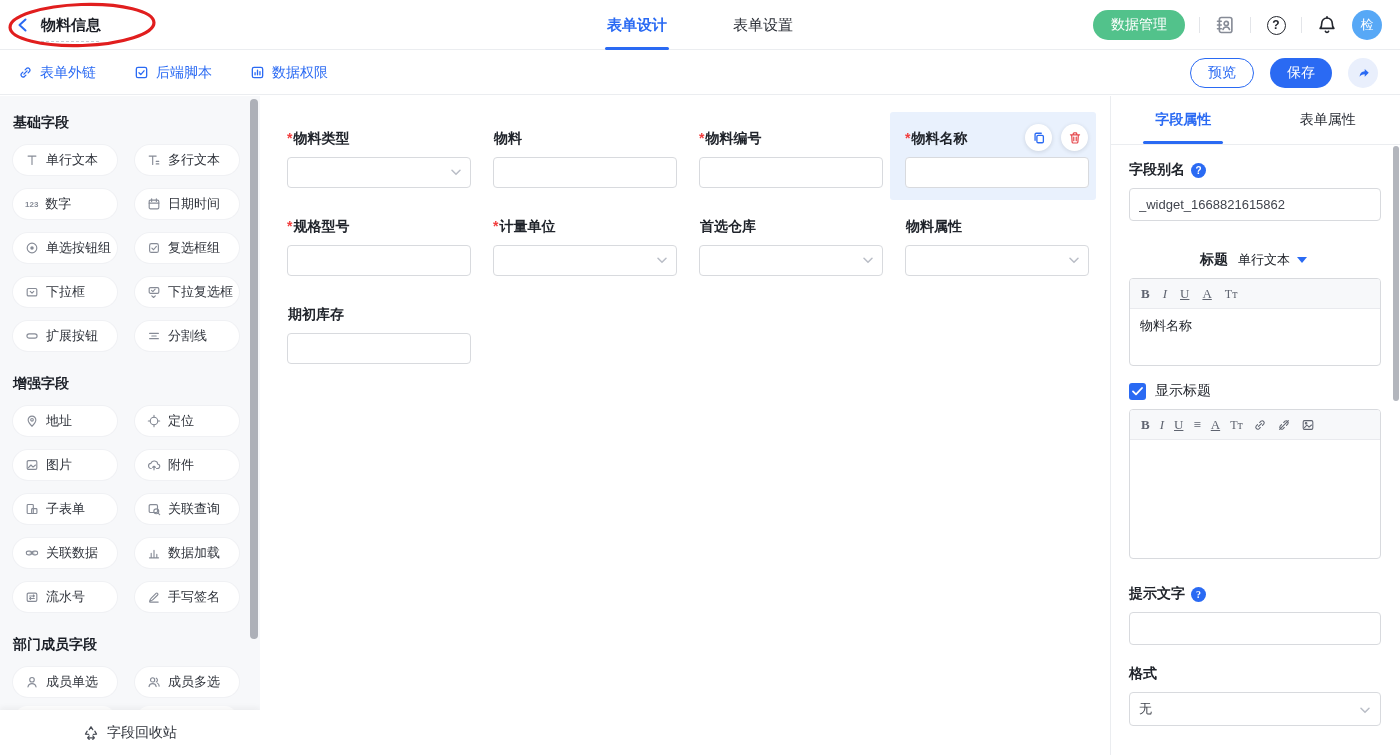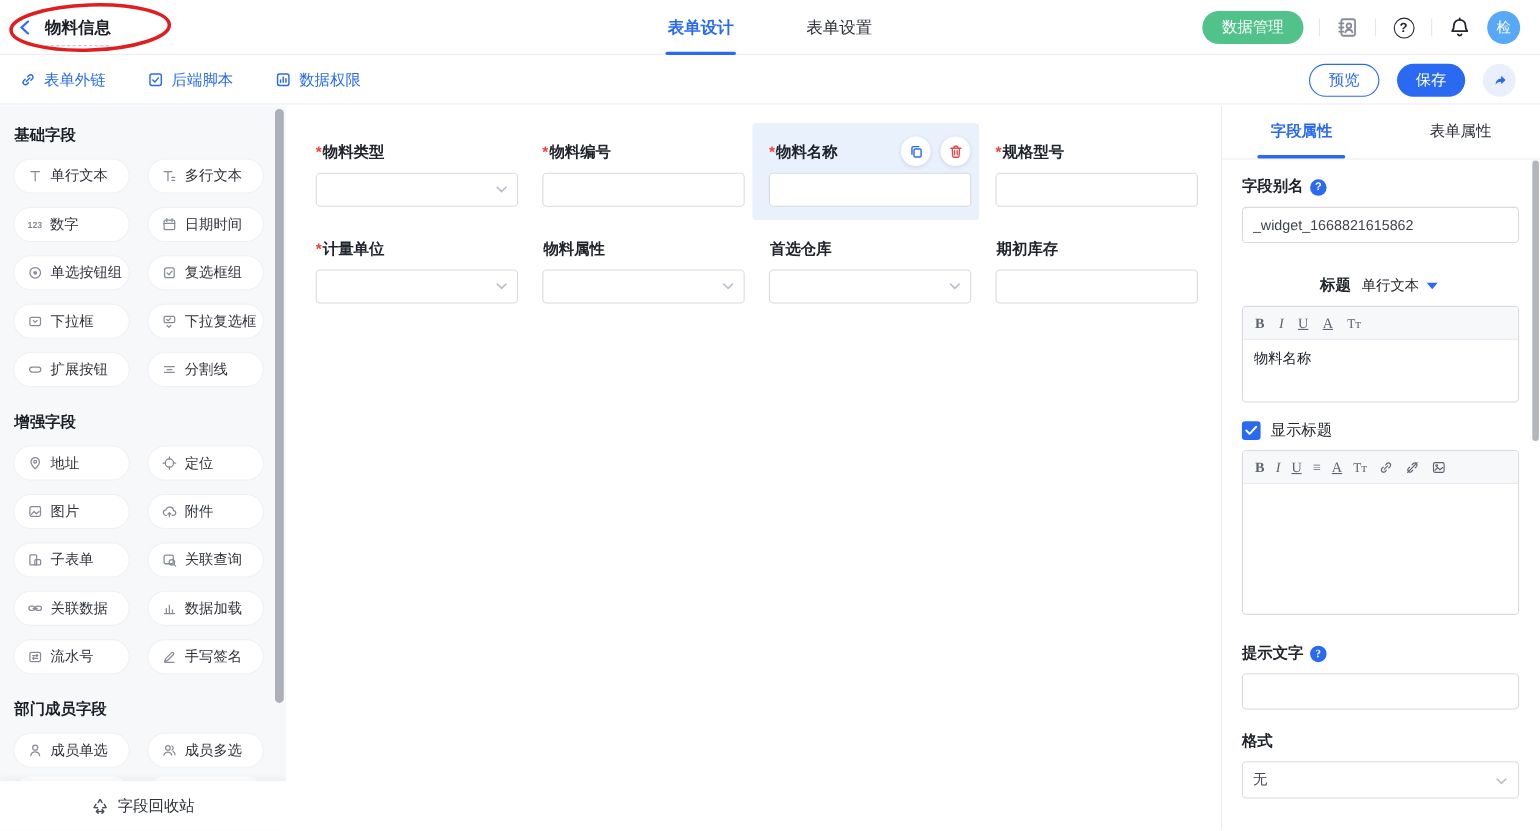--- a/index.html
+++ b/index.html
@@ -367,20 +367,24 @@
       <div class="form-grid">
 
         <div class="field">
           <span class="f-label"><span class="f-mark">*</span><span>物料类型</span></span>
           <div class="f-ctrl"><input class="f-input" readonly="" style="">
             <svg class="chev" width="10" height="7" viewBox="0 0 10 7">
                 <path d="M1 1.2l4 4 4-4" fill="none" stroke="#b9bdc6" stroke-width="1.5" stroke-linecap="round"></path>
               </svg></div>
         </div>
 
+        <div class="field">
+          <span class="f-label"><span class="f-mark"></span><span>物料</span></span>
+          <div class="f-ctrl"><input class="f-input" readonly="" style=""></div>
+        </div>
 
         <div class="field">
           <span class="f-label"><span class="f-mark">*</span><span>物料编号</span></span>
           <div class="f-ctrl"><input class="f-input" readonly="" style=""></div>
         </div>
 
         <div class="field selected">
           <span class="f-label"><span class="f-mark">*</span><span>物料名称</span></span>
           <div class="fld-actions">
             <div class="act-circle">
@@ -405,29 +409,29 @@
 
         <div class="field">
           <span class="f-label"><span class="f-mark">*</span><span>计量单位</span></span>
           <div class="f-ctrl"><input class="f-input" readonly="" style="">
             <svg class="chev" width="10" height="7" viewBox="0 0 10 7">
                 <path d="M1 1.2l4 4 4-4" fill="none" stroke="#b9bdc6" stroke-width="1.5" stroke-linecap="round"></path>
               </svg></div>
         </div>
 
         <div class="field">
-          <span class="f-label"><span class="f-mark"></span><span>物料属性</span></span>
+          <span class="f-label"><span class="f-mark"></span><span>首选仓库</span></span>
           <div class="f-ctrl"><input class="f-input" readonly="" style="">
             <svg class="chev" width="10" height="7" viewBox="0 0 10 7">
                 <path d="M1 1.2l4 4 4-4" fill="none" stroke="#b9bdc6" stroke-width="1.5" stroke-linecap="round"></path>
               </svg></div>
         </div>
 
         <div class="field">
-          <span class="f-label"><span class="f-mark"></span><span>首选仓库</span></span>
+          <span class="f-label"><span class="f-mark"></span><span>物料属性</span></span>
           <div class="f-ctrl"><input class="f-input" readonly="" style="">
             <svg class="chev" width="10" height="7" viewBox="0 0 10 7">
                 <path d="M1 1.2l4 4 4-4" fill="none" stroke="#b9bdc6" stroke-width="1.5" stroke-linecap="round"></path>
               </svg></div>
         </div>
 
         <div class="field">
           <span class="f-label"><span class="f-mark"></span><span>期初库存</span></span>
           <div class="f-ctrl"><input class="f-input" readonly="" style=""></div>
         </div>

